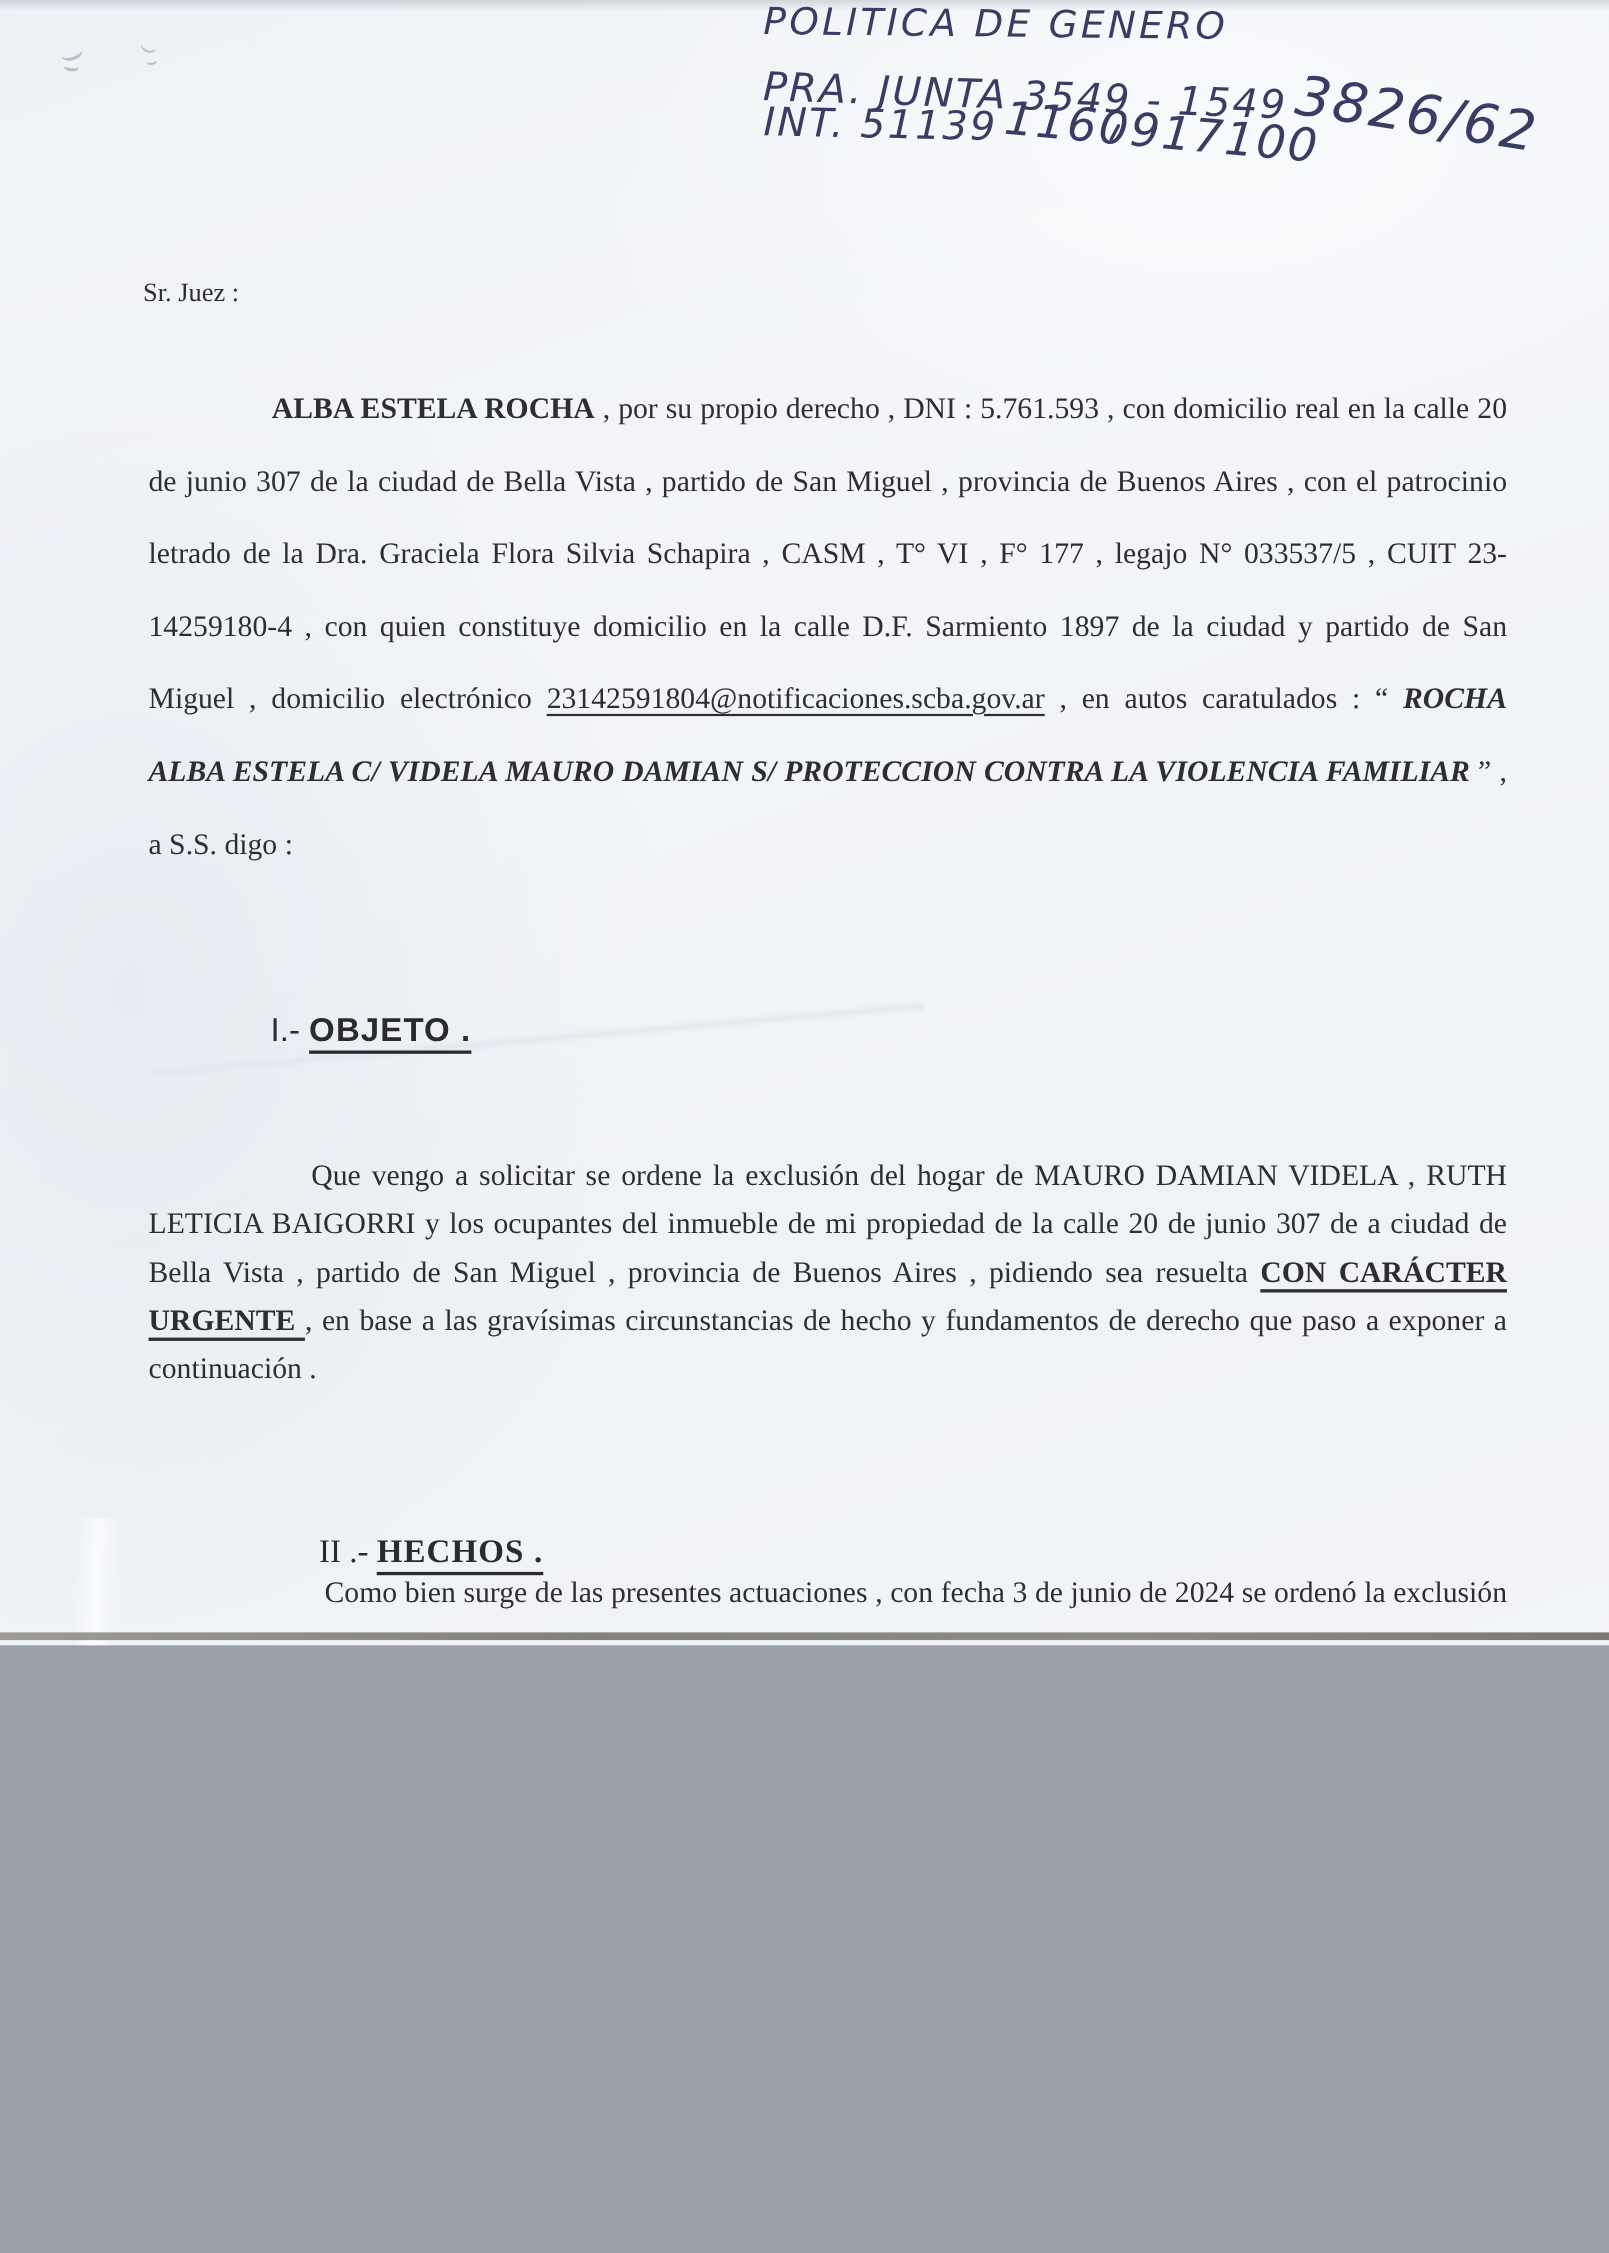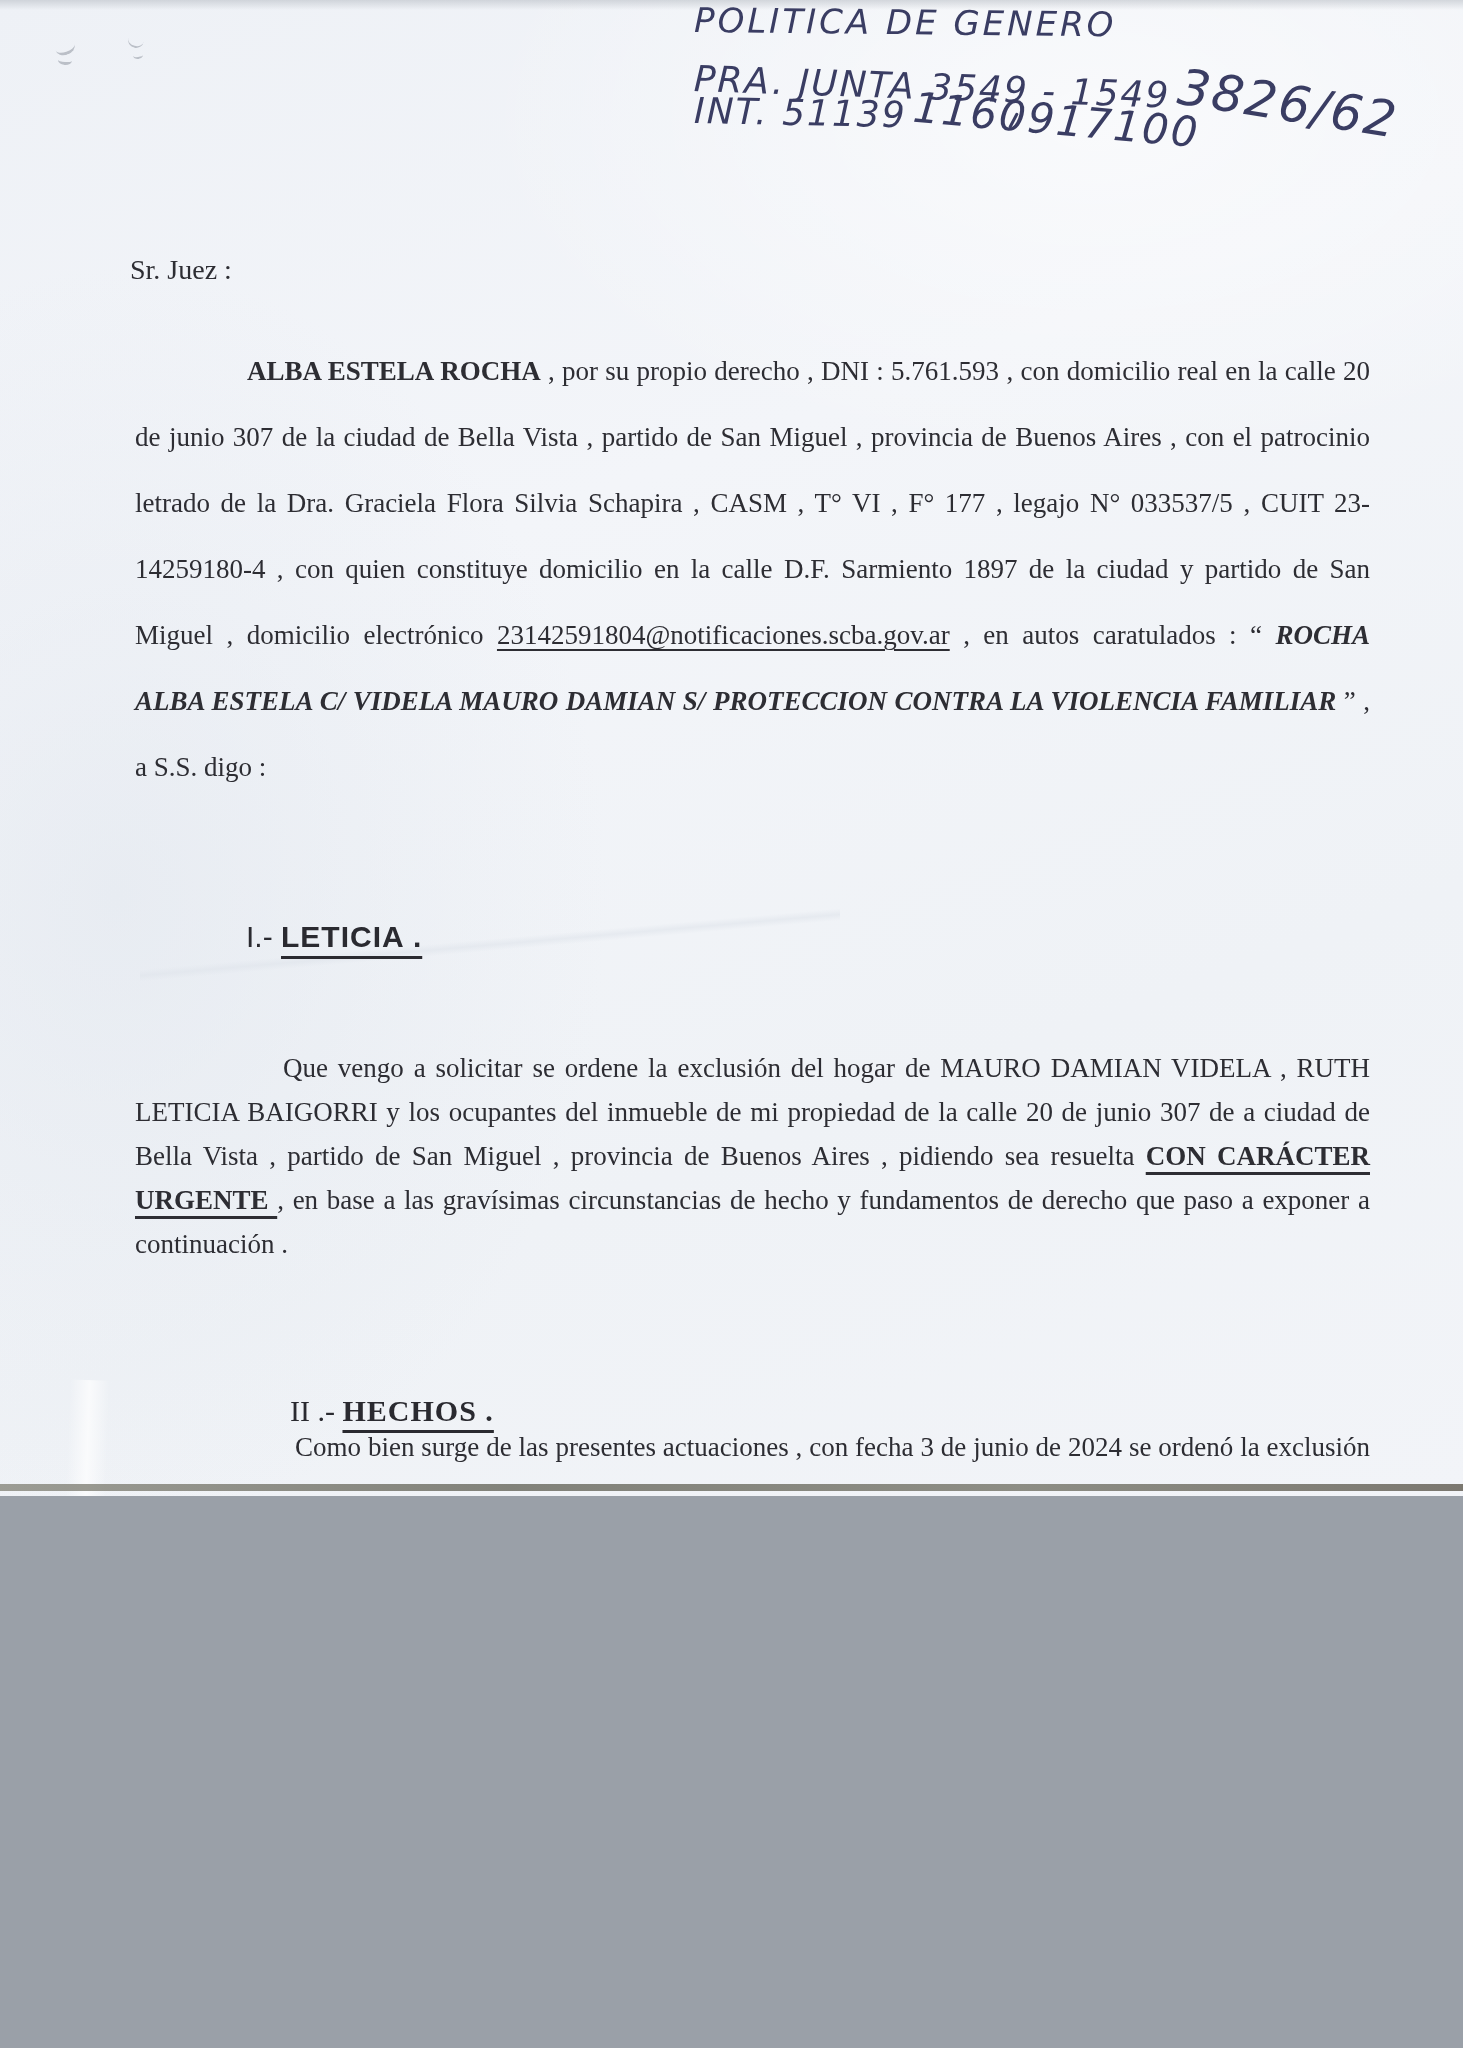--- a/index.html
+++ b/index.html
@@ -61,21 +61,21 @@
   .hw-tick {
     position:absolute; left:1012px; top:112px; width:3px; height:17px;
     background:#3a3d63; transform:rotate(28deg); border-radius:2px;
   }
   
   .title {
     position:absolute; left:128px; top:164px; margin:0;
     font-size:28px; font-weight:700; letter-spacing:.4px;
     text-decoration:underline; text-decoration-thickness:3px; text-underline-offset:7px;
   }
-  .salutation { position:absolute; left:130px; top:254px; margin:0; font-size:28px; }
+  .salutation { position:absolute; left:130px; top:254px; margin:0; font-size:24px; }
   .para {
     position:absolute; left:135px; width:1235px; margin:0;
     font-size:27px; text-align:justify;
   }
   .p1 { top:338px; line-height:66px; text-indent:112px; }
   .p2 { top:1046px; line-height:44px; text-indent:148px; }
   .p3 { top:1415px; line-height:64px; text-indent:160px; }
   .b  { font-weight:700; }
   .u  { text-decoration:underline; text-underline-offset:5px; text-decoration-thickness:2px; }
   .bi { font-weight:700; font-style:italic; }
@@ -107,21 +107,21 @@
     <div class="hw-line hw2"><span>PRA. JUNTA 3549 - 1549</span><span class="hw-tail">3826/62</span></div>
     <div class="hw-line hw3"><span>INT. 51139</span><span class="hw-tail">1160917100</span></div>
   </div>
   <span class="hw-tick"></span>
 
 
   <p class="salutation">Sr. Juez :</p>
 
   <p class="para p1"><span class="b">ALBA ESTELA ROCHA</span><span>  , por su propio derecho , DNI : 5.761.593 , con domicilio real en la calle 20 de junio 307 de la ciudad de Bella Vista , partido de San Miguel , provincia de Buenos Aires , con el patrocinio letrado de la Dra. Graciela Flora Silvia Schapira , CASM , T° VI , F° 177 , legajo N° 033537/5 , CUIT 23-14259180-4 , con quien constituye domicilio en la calle D.F. Sarmiento 1897 de la ciudad y partido de San Miguel , domicilio electrónico </span><span class="u">23142591804@notificaciones.scba.gov.ar</span><span> , en autos caratulados : “ </span><span class="bi">ROCHA ALBA ESTELA C/ VIDELA MAURO DAMIAN S/ PROTECCION CONTRA LA VIOLENCIA FAMILIAR</span><span> ” , a S.S. digo :</span></p>
 
-  <h2 class="section s1"><span>I.-</span> <span class="sec-label">LETICIA .</span></h2>
+  <h2 class="section s1"><span>I.-</span> <span class="sec-label">OBJETO .</span></h2>
 
   <p class="para p2"><span>Que vengo a solicitar se ordene la exclusión del hogar de MAURO DAMIAN VIDELA , RUTH LETICIA BAIGORRI y los ocupantes del inmueble de mi propiedad de la calle 20 de junio 307 de a ciudad de Bella Vista , partido de San Miguel , provincia de Buenos Aires , pidiendo sea resuelta  </span><span class="bu">CON CARÁCTER URGENTE </span><span> , en base a las gravísimas circunstancias de hecho y fundamentos de derecho que paso a exponer a continuación .</span></p>
 
   <h2 class="section s2"><span>II .-</span> <span class="sec-label">HECHOS .</span></h2>
 
   <p class="para p3">Como bien surge de las presentes actuaciones , con fecha 3 de junio de 2024 se ordenó la exclusión del hogar del demandado MAURO DAMIAN VIDELA de mi domicilio de la calle 20 de junio 307 de la ciudad de Bella Vista , Partido de San Miguel , ordenándose un perímetro de exclusión de tres cuadras , instándolo a cesar en todo tipo de agresiones y molestias sean físicas o psicológicas y por el medio que pudieran ser provocada , por un plazo de 180 días .</p>
 
   <span class="stray-mark"></span>
   <div class="scan-bottom-edge"></div>
 

